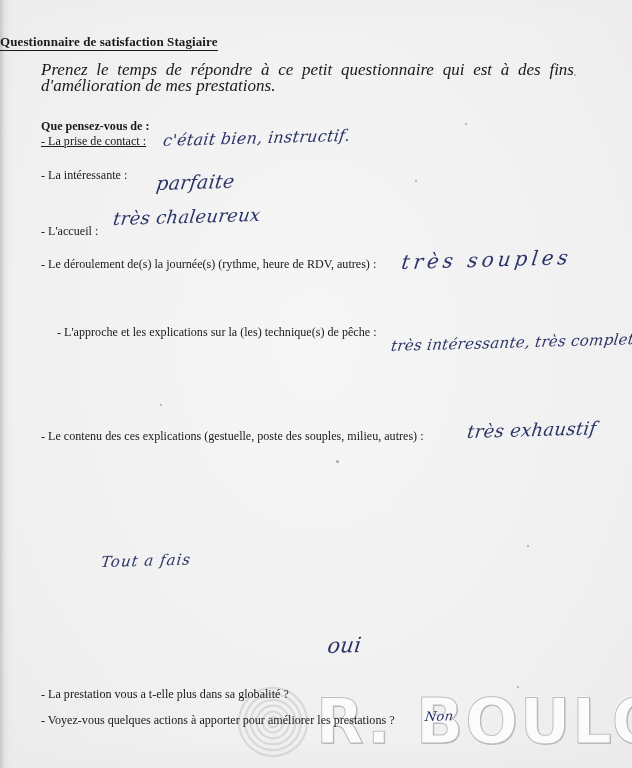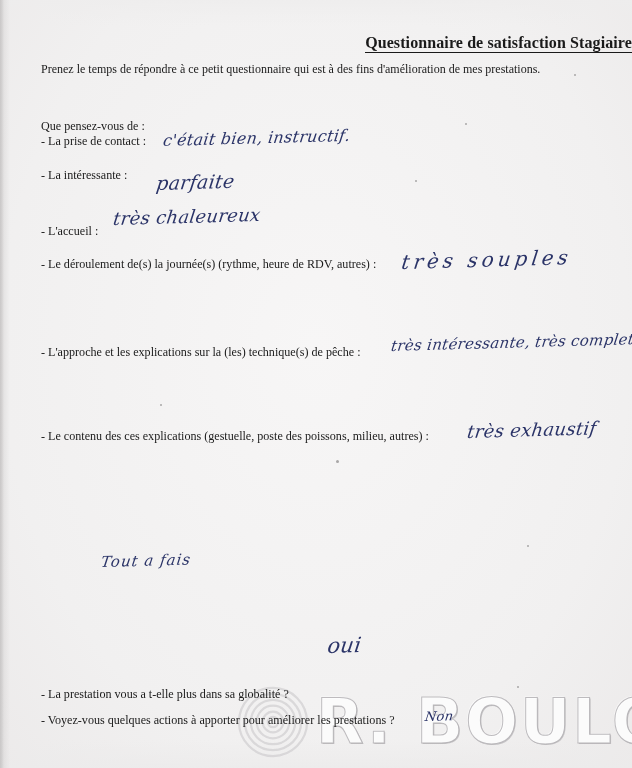--- a/index.html
+++ b/index.html
@@ -72,45 +72,47 @@
   
   .doc {
     position: absolute;
     inset: 0;
     z-index: 3;
   }
   .title {
     position: absolute;
     left: 0; right: 0;
     top: 34px;
-    text-align: right;
-    font-size: 16px;
+    text-align: left;
+    font-size: 13px;
     font-weight: 700;
     letter-spacing: .1px;
   }
   .title span {
     border-bottom: 1.4px solid #1a1a1a;
     padding-bottom: 1px;
   }
   .intro {
     position: absolute;
     left: 41px;
     top: 62px;
     width: 533px;
-    font-size: 12px;
+    font-size: 17px;
     line-height: 15.5px;
     text-align: justify;
     text-justify: inter-word;
+    font-style: italic;
   }
   .lead {
     position: absolute;
     left: 41px;
     top: 119px;
     font-size: 12.1px;
     line-height: 15px;
+    font-weight: bold;
   }
 
   .q {
     position: absolute;
     left: 41px;
     font-size: 12.1px;
     line-height: 15.5px;
   }
   .q-wide { width: 520px; }
 
@@ -175,47 +177,47 @@
   <div class="doc">
 
     <div class="title">
       <span>Questionnaire de satisfaction Stagiaire</span>
     </div>
 
     <div class="intro">Prenez le temps de répondre à ce petit questionnaire qui est à des fins d'amélioration de mes prestations.</div>
 
     <div class="lead">Que pensez-vous de :</div>
 
-    <div class="q" style="top:134px;">
+    <div class="q" style="top:134px;text-decoration:underline;">
       <span class="qtext">- La prise de contact :</span>
     </div>
     <div class="hw hw-abs" style="left:162px;top:131px;font-size:16px;">c'était bien, instructif.</div>
 
     <div class="q" style="top:168px;">
       <span class="qtext">- La intéressante :</span>
     </div>
     <div class="hw hw-abs" style="left:155px;top:172px;font-size:19px;">parfaite</div>
 
     <div class="q" style="top:212px;margin-top:12px;">
       <span class="qtext">- L'accueil :</span>
     </div>
     <div class="hw hw-abs" style="left:112px;top:208px;font-size:18px;">très chaleureux</div>
 
     <div class="q" style="top:257px;">
       <span class="qtext">- Le déroulement de(s) la journée(s) (rythme, heure de RDV, autres) :</span>
     </div>
     <div class="hw hw-abs" style="left:400px;top:250px;font-size:20px;letter-spacing:4px;">très souples</div>
 
-    <div class="q" style="top:345px;">
+    <div class="q" style="top:325px;margin-left:16px;">
       <span class="qtext">- L'approche et les explications sur la (les) technique(s) de pêche :</span>
     </div>
     <div class="hw hw-abs" style="left:390px;top:337px;font-size:15px;">très intéressante, très complet.</div>
 
     <div class="q" style="top:429px;">
-      <span class="qtext">- Le contenu des ces explications (gestuelle, poste des poissons, milieu, autres) :</span>
+      <span class="qtext">- Le contenu des ces explications (gestuelle, poste des souples, milieu, autres) :</span>
     </div>
     <div class="hw hw-abs" style="left:466px;top:421px;font-size:18px;">très exhaustif</div>
 
     <div class="hw hw-abs" style="left:100px;top:553px;font-size:15px;letter-spacing:1px;">Tout a fais</div>
 
     <div class="q" style="top:640px;margin-top:47px;">
       <span class="qtext">- La prestation vous a t-elle plus dans sa globalité ?</span>
     </div>
     <div class="hw hw-abs" style="left:326px;top:634px;font-size:21px;">oui</div>
 

